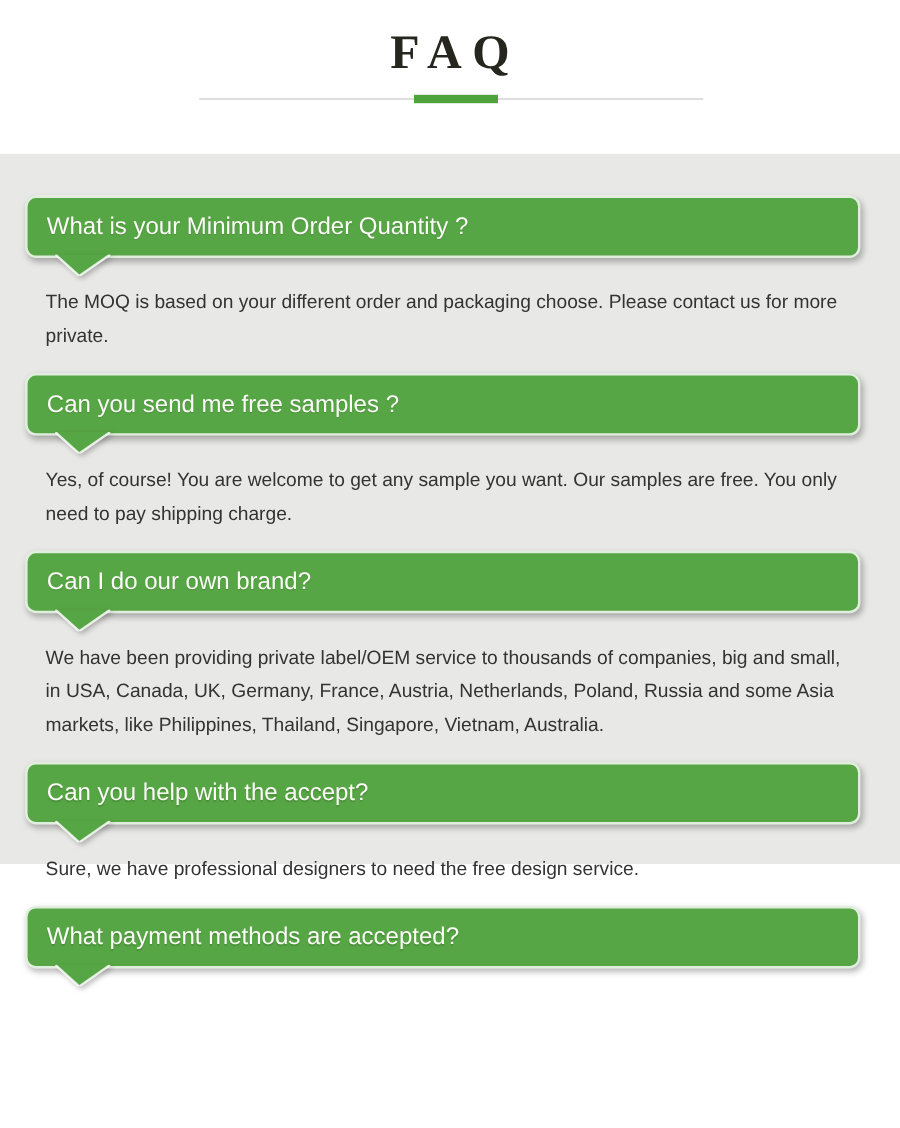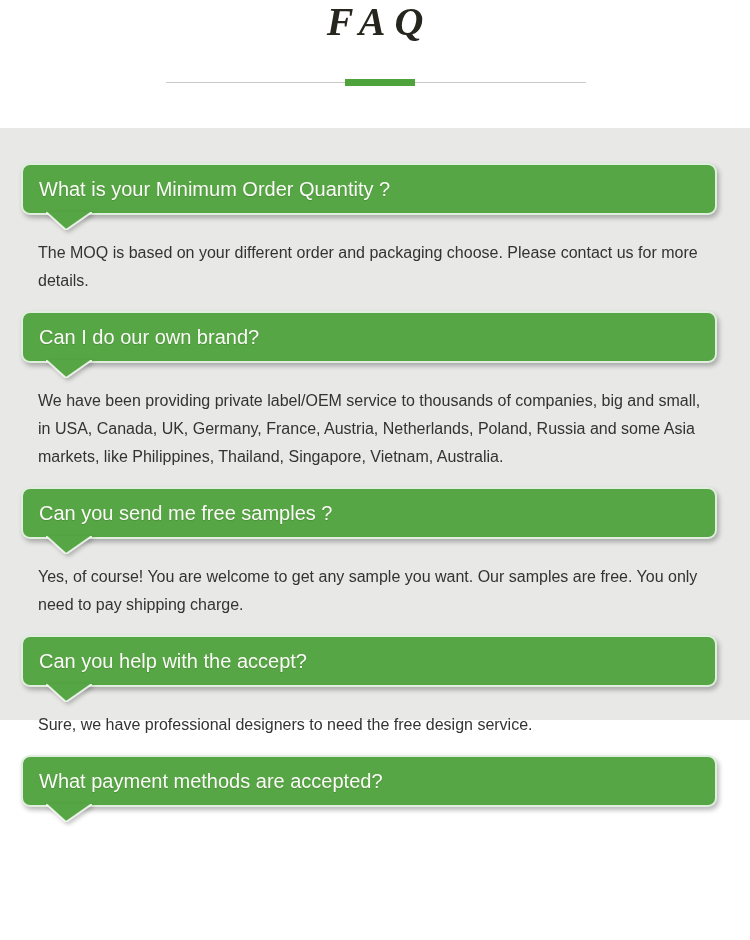--- a/index.html
+++ b/index.html
@@ -26,29 +26,29 @@
     position:relative;
   }
   
   .faq-header{
     height:128px;
     background:#ffffff;
     position:relative;
   }
   .page-title{
     margin:0;
+    padding-top:22px;
     text-align:center;
     font-family:"Liberation Serif", serif;
     font-weight:700;
     font-size:40px;
     line-height:44px;
     letter-spacing:9px;
     text-indent:9px;
     color:var(--title-color);
-    font-style:italic;
   }
   .divider-line{
     position:absolute;
     top:82px;
     left:166px;
     width:420px;
     height:1px;
     background:var(--divider-line);
   }
   .divider-accent{
@@ -127,47 +127,47 @@
     <div class="faq-item">
       <div class="question-banner">
         <span class="question-text">What is your Minimum Order Quantity ?</span>
       </div>
       <div class="tail-row">
         <svg width="46" height="18" viewBox="0 0 46 18">
           <path d="M0,0 L46,0 L20,18 Z" fill="#57a645"></path>
           <path d="M0,0 L20,18 L46,0" stroke="rgba(255,255,255,0.82)" stroke-width="2" fill="none"></path>
         </svg>
       </div>
-      <p class="answer-text">The MOQ is based on your different order and packaging choose. Please contact us for more details.</p>
+      <p class="answer-text">The MOQ is based on your different order and packaging choose. Please contact us for more private.</p>
+    </div>
+
+    <div class="faq-item">
+      <div class="question-banner">
+        <span class="question-text">Can you send me free samples ?</span>
+      </div>
+      <div class="tail-row">
+        <svg width="46" height="18" viewBox="0 0 46 18">
+          <path d="M0,0 L46,0 L20,18 Z" fill="#57a645"></path>
+          <path d="M0,0 L20,18 L46,0" stroke="rgba(255,255,255,0.82)" stroke-width="2" fill="none"></path>
+        </svg>
+      </div>
+      <p class="answer-text">Yes, of course! You are welcome to get any sample you want. Our samples are free. You only need to pay shipping charge.</p>
     </div>
 
     <div class="faq-item">
       <div class="question-banner">
         <span class="question-text">Can I do our own brand?</span>
       </div>
       <div class="tail-row">
         <svg width="46" height="18" viewBox="0 0 46 18">
           <path d="M0,0 L46,0 L20,18 Z" fill="#57a645"></path>
           <path d="M0,0 L20,18 L46,0" stroke="rgba(255,255,255,0.82)" stroke-width="2" fill="none"></path>
         </svg>
       </div>
       <p class="answer-text">We have been providing private label/OEM service to thousands of companies, big and small, in USA, Canada, UK, Germany, France, Austria, Netherlands, Poland, Russia and some Asia markets, like Philippines, Thailand, Singapore, Vietnam, Australia.</p>
-    </div>
-
-    <div class="faq-item">
-      <div class="question-banner">
-        <span class="question-text">Can you send me free samples ?</span>
-      </div>
-      <div class="tail-row">
-        <svg width="46" height="18" viewBox="0 0 46 18">
-          <path d="M0,0 L46,0 L20,18 Z" fill="#57a645"></path>
-          <path d="M0,0 L20,18 L46,0" stroke="rgba(255,255,255,0.82)" stroke-width="2" fill="none"></path>
-        </svg>
-      </div>
-      <p class="answer-text">Yes, of course! You are welcome to get any sample you want. Our samples are free. You only need to pay shipping charge.</p>
     </div>
 
     <div class="faq-item">
       <div class="question-banner">
         <span class="question-text">Can you help with the accept?</span>
       </div>
       <div class="tail-row">
         <svg width="46" height="18" viewBox="0 0 46 18">
           <path d="M0,0 L46,0 L20,18 Z" fill="#57a645"></path>
           <path d="M0,0 L20,18 L46,0" stroke="rgba(255,255,255,0.82)" stroke-width="2" fill="none"></path>

